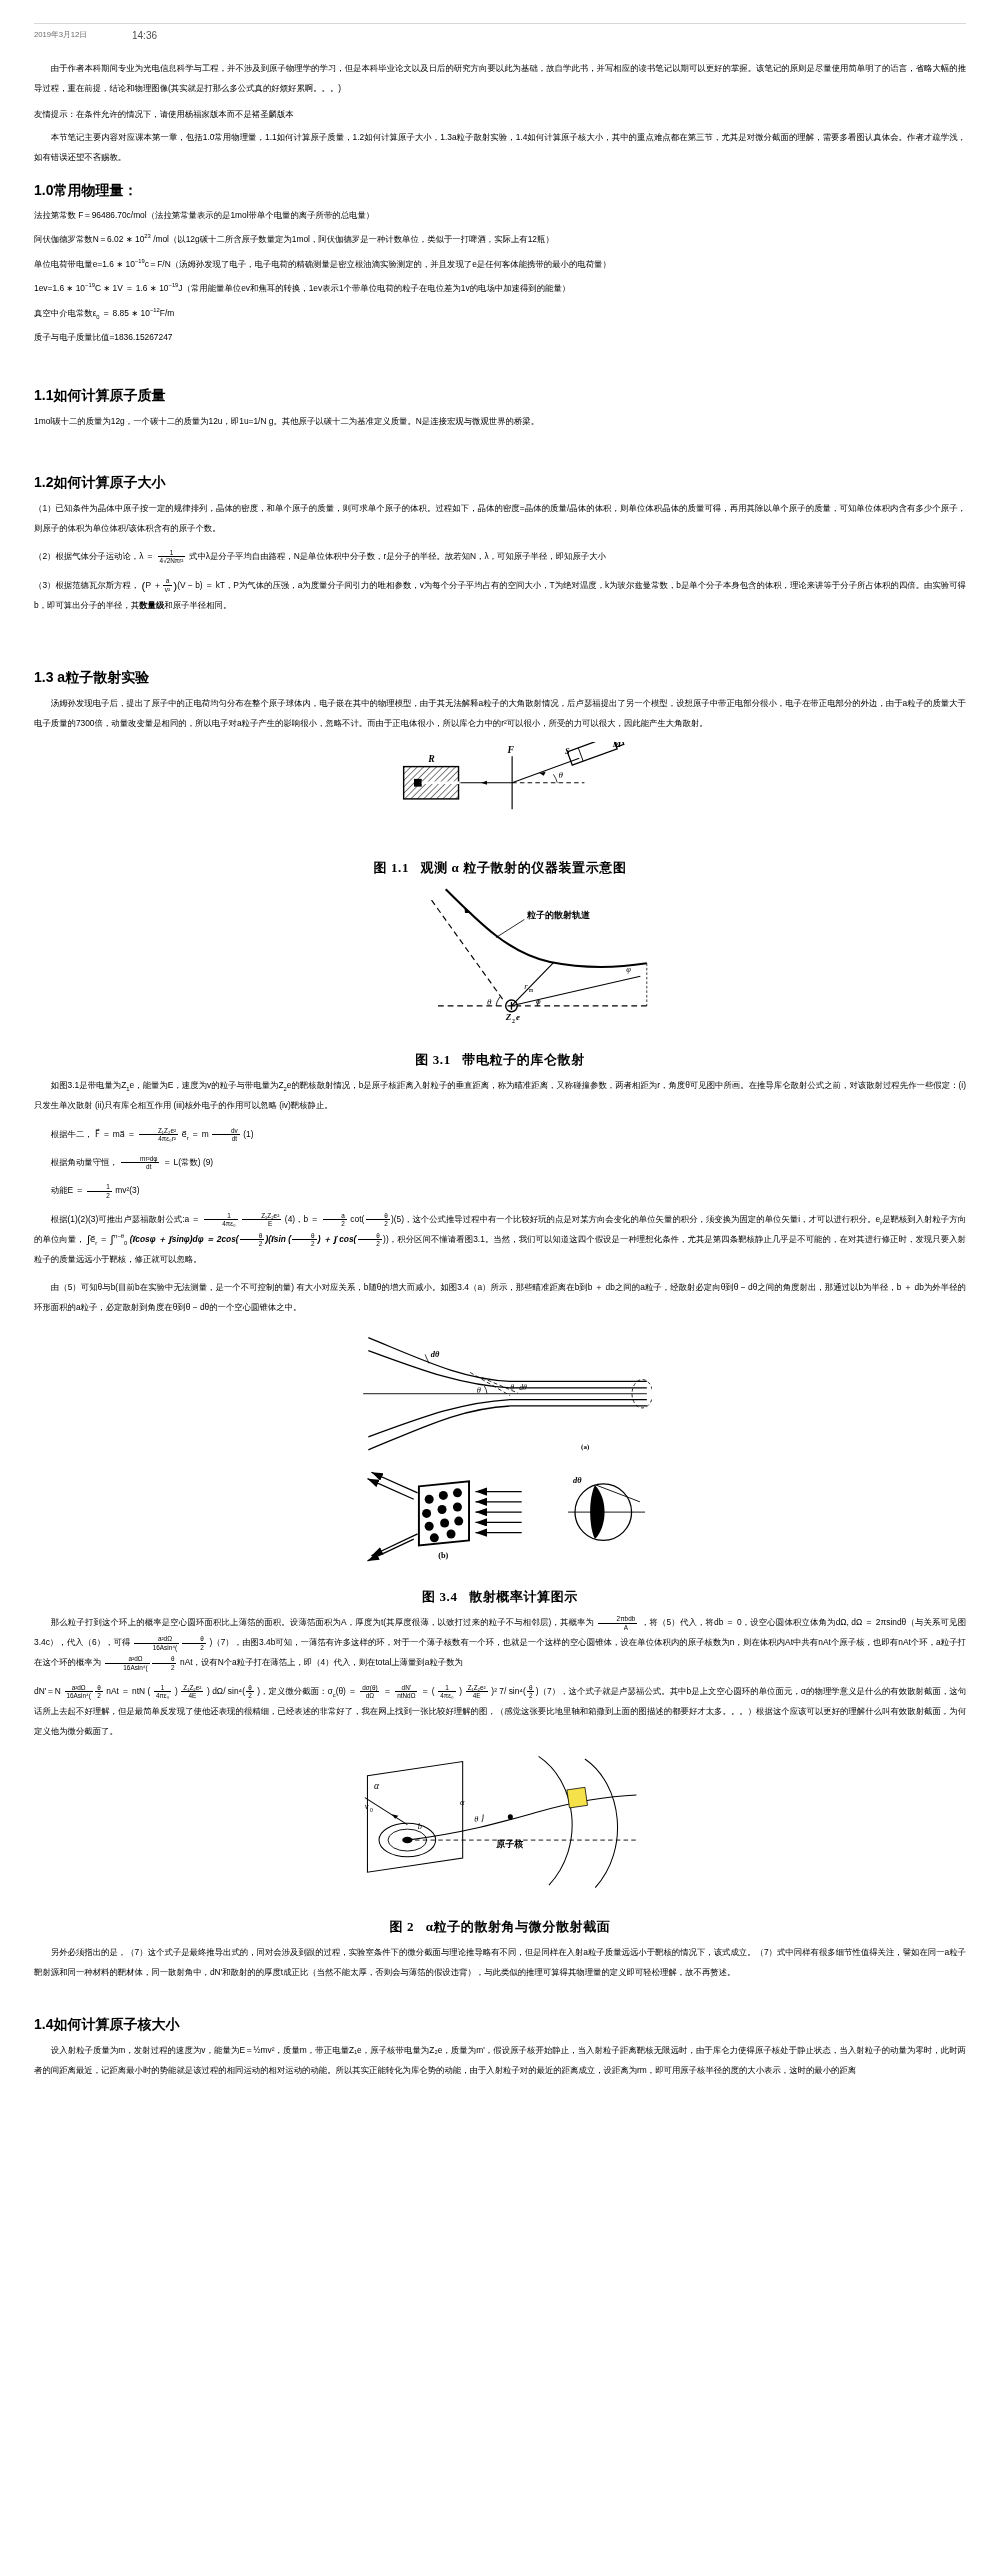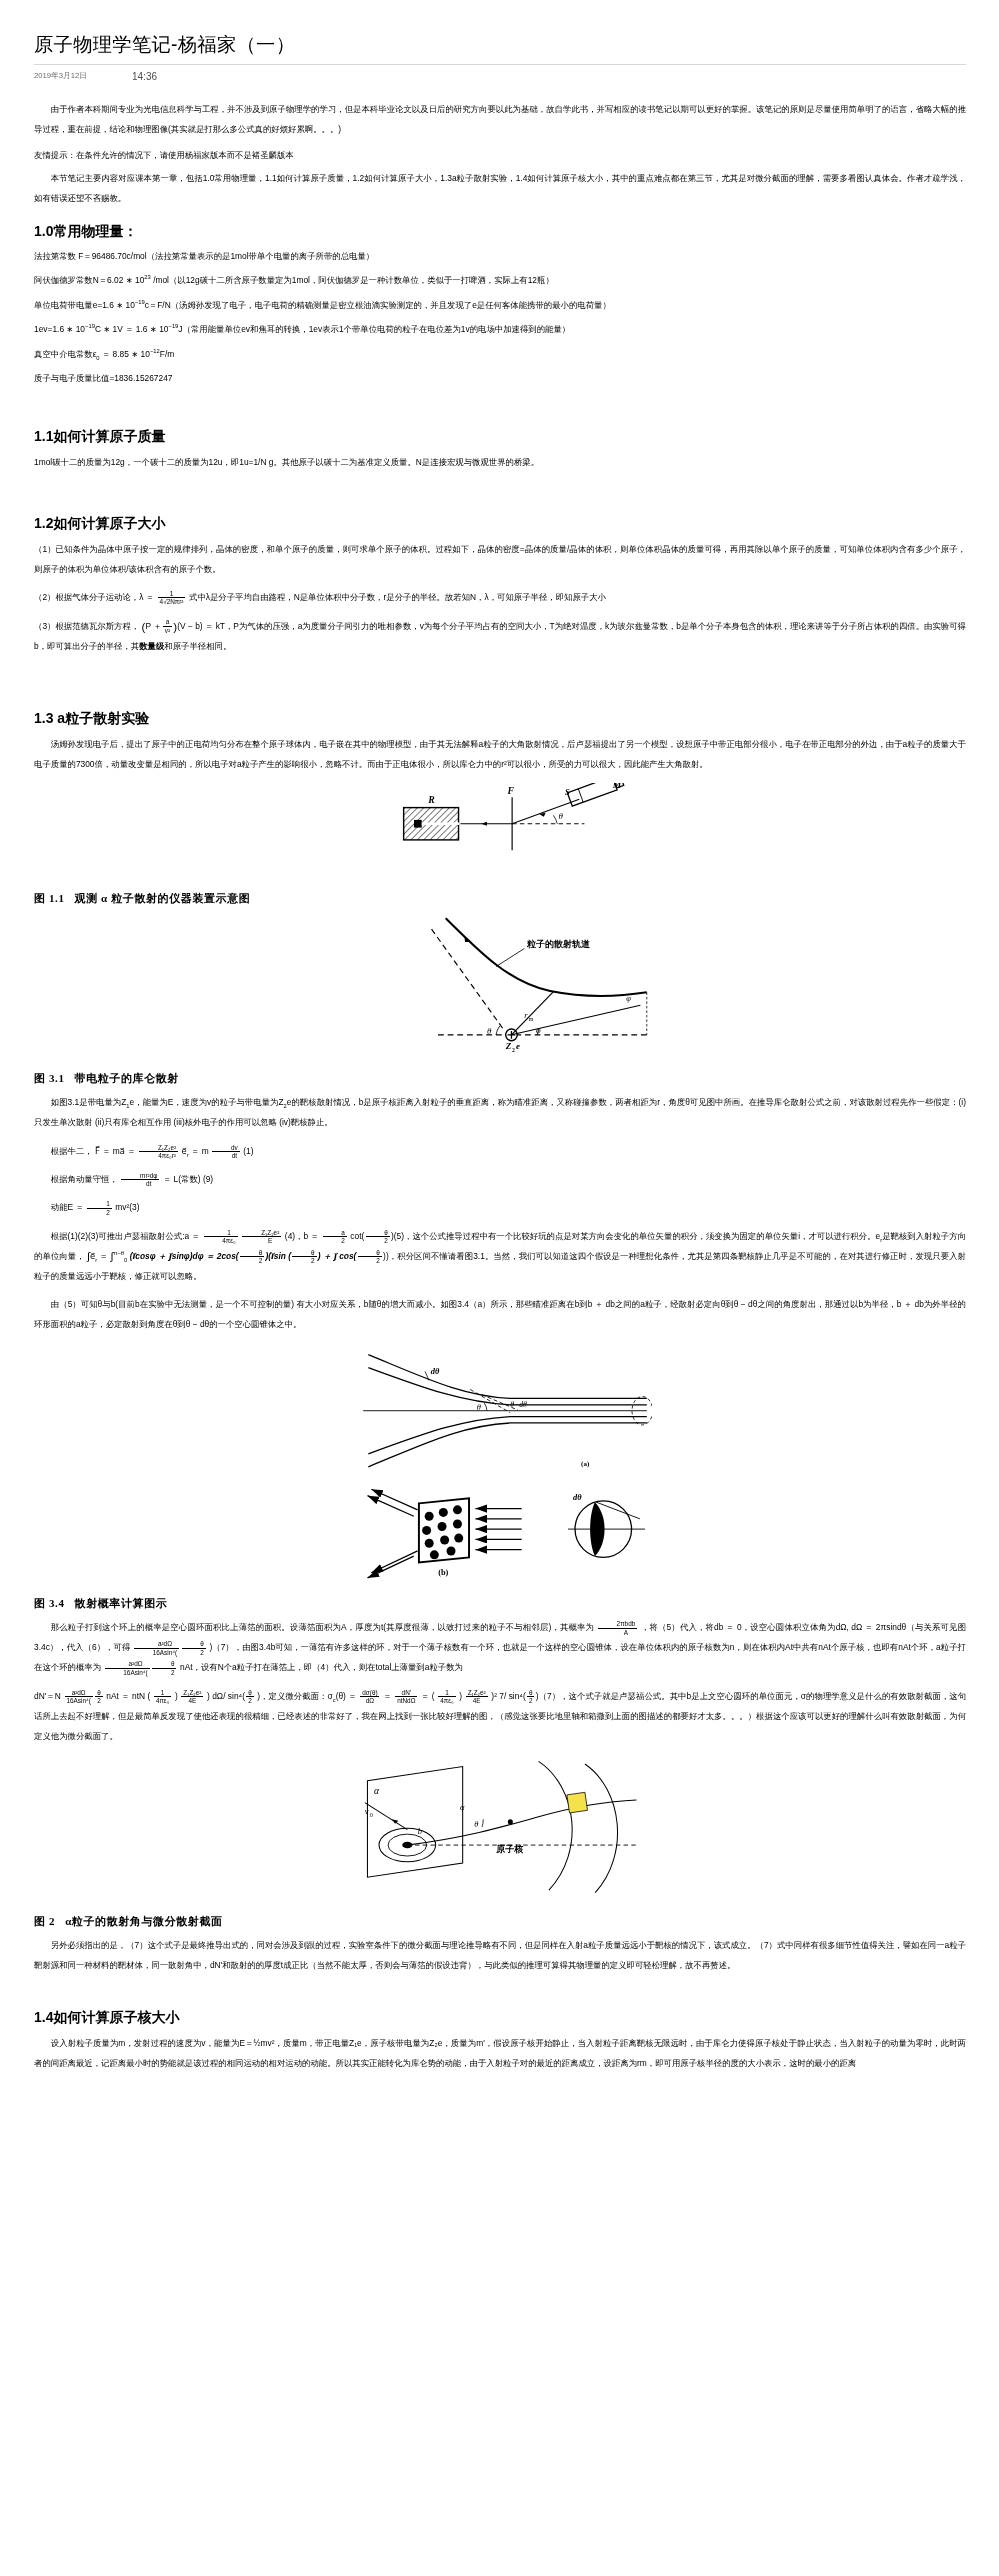--- a/index.html
+++ b/index.html
@@ -89,39 +89,38 @@
 
   
   .figure{
     margin:9px 0 6.4px 0;
     text-align:center;
   }
   .figure svg{display:block;margin:0 auto;}
   .fig-cap{
     font-family:"Liberation Serif","DejaVu Serif",serif;
     font-weight:bold;
-    font-size:11px;
+    font-size:13px;
     letter-spacing:0.6px;
-    margin-top:11px;
-    text-align:left;
+    margin-top:20px;
+    text-align:center;
   }
   .fig-cap .cap-num{font-weight:bold;}
   .fig-sub{
     font-family:"Liberation Serif","DejaVu Serif",serif;
     font-weight:bold;
     font-size:11px;
     text-align:center;
   }
 </style>
 </head>
 <body>
 
 <div class="page">
 
-  <h1 class="doc-title">原子物理学笔记-杨福家（一）</h1>
   <div class="title-rule"></div>
   <div class="meta-row">
     <span>2019年3月12日</span>
     <span class="meta-time">14:36</span>
   </div>
 
   <div class="content">
 
     <p class="para indent">由于作者本科期间专业为光电信息科学与工程，并不涉及到原子物理学的学习，但是本科毕业论文以及日后的研究方向要以此为基础，故自学此书，并写相应的读书笔记以期可以更好的掌握。该笔记的原则是尽量使用简单明了的语言，省略大幅的推导过程，重在前提，结论和物理图像(其实就是打那么多公式真的好烦好累啊。。。)</p>
     <p class="para tight">友情提示：在条件允许的情况下，请使用杨福家版本而不是褚圣麟版本</p>

